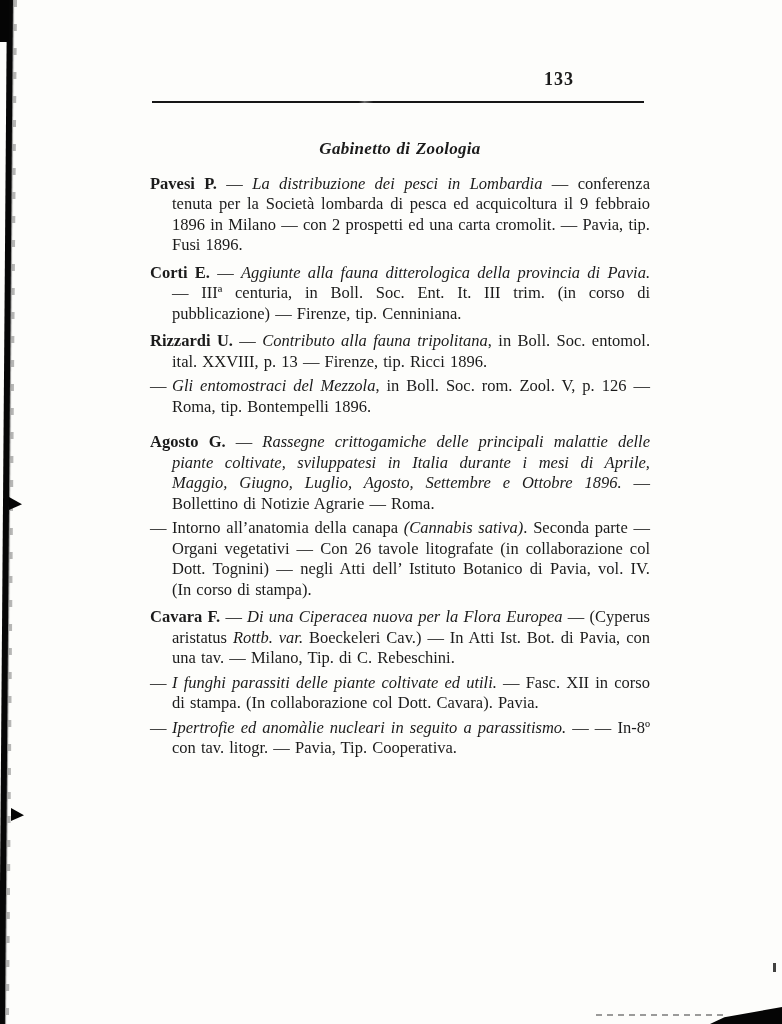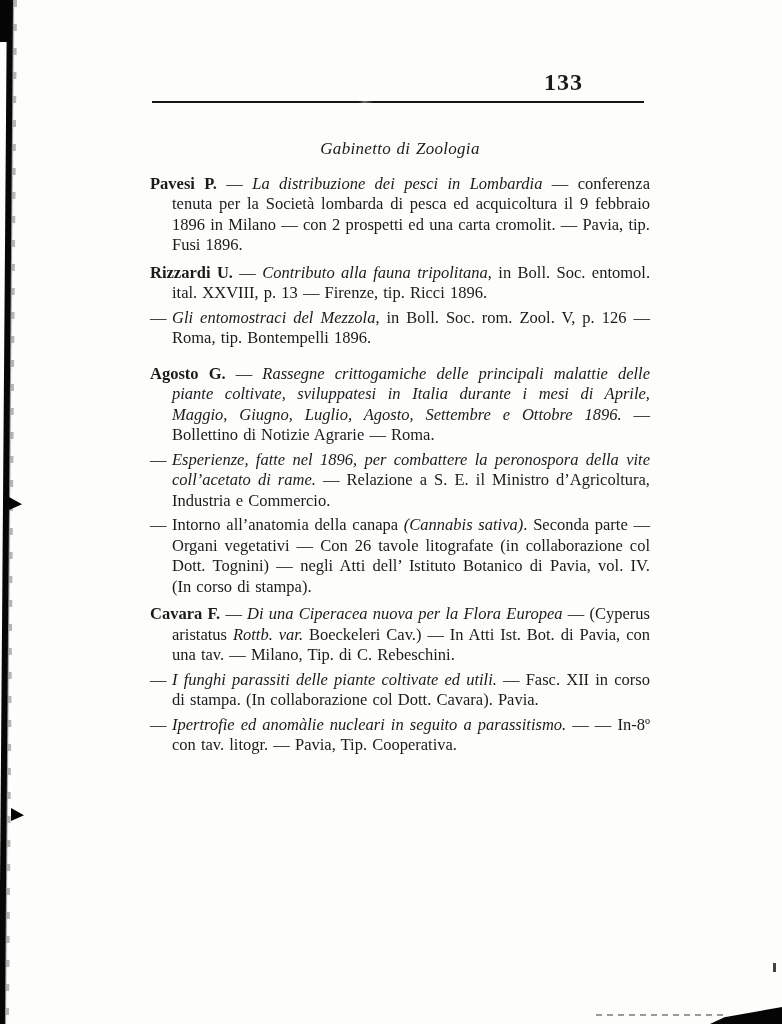--- a/index.html
+++ b/index.html
@@ -51,38 +51,39 @@
     background: repeating-linear-gradient(90deg, #4a4a4a 0 6px, transparent 6px 11px);
     opacity: .55;
   }
   .scan-speck {
     position: absolute; right: 6px; bottom: 52px; width: 3px; height: 9px;
     background: #111; opacity: .8;
   }
   
   .page-number {
     position: absolute; top: 69px; left: 544px;
-    font-size: 24px; font-weight: bold; letter-spacing: 1px;
+    font-size: 18px; font-weight: bold; letter-spacing: 1px;
   }
   .page-rule {
     position: absolute; top: 101px; left: 152px; width: 492px; height: 2px;
     background: linear-gradient(90deg,
       #161616 0%, #161616 42%, #6a6a6a 43.2%, #161616 45%, #161616 100%);
   }
   
   .content {
     position: absolute; top: 139px; left: 150px; width: 500px;
     font-size: 16.5px; line-height: 20.5px;
     word-spacing: 1px;
   }
   section + section { margin-top: 15px; }
   .section-heading {
     text-align: center; font-style: italic;
     font-size: 17px; margin: 0 0 14px 0;
     letter-spacing: .3px;
+    font-weight: bold;
   }
   p.entry {
     margin: 0 0 4px 0;
     text-align: justify;
     padding-left: 22px; text-indent: -22px;
   }
   p.entry.has-author + p.entry.has-author,
   p.entry + p.entry.has-author { margin-top: 7px; }
   .author { font-weight: bold; }
   .lead-dash { display: inline-block; width: 22px; text-indent: 0; }
@@ -102,26 +103,26 @@
   <div class="scan-bottom-dots"></div>
   <div class="scan-speck"></div>
 
   <div class="page-number">133</div>
   <div class="page-rule"></div>
 
   <div class="content">
       <section>
         <div class="section-heading">Gabinetto di Zoologia</div>
         <p class="entry has-author"><span class="author">Pavesi P.</span><span> — </span><span class="it">La distribuzione dei pesci in Lombardia</span><span> — conferenza tenuta per la Società lombarda di pesca ed acquicoltura il 9 febbraio 1896 in Milano — con 2 prospetti ed una carta cromolit. — Pavia, tip. Fusi 1896.</span></p>
+        <p class="entry has-author"><span class="author">Corti E.</span><span> — </span><span class="it">Aggiunte alla fauna ditterologica della provincia di Pavia.</span><span> — IIIª centuria, in Boll. Soc. Ent. It. III trim. (in corso di pubblicazione) — Firenze, tip. Cenniniana.</span></p>
         <p class="entry has-author"><span class="author">Rizzardi U.</span><span> — </span><span class="it">Contributo alla fauna tripolitana</span><span>, in Boll. Soc. entomol. ital. XXVIII, p. 13 — Firenze, tip. Ricci 1896.</span></p>
         <p class="entry"><span class="lead-dash">—</span><span class="it">Gli entomostraci del Mezzola</span><span>, in Boll. Soc. rom. Zool. V, p. 126 — Roma, tip. Bontempelli 1896.</span></p>
       </section>
       <section>
         <p class="entry has-author"><span class="author">Agosto G.</span><span> — </span><span class="it">Rassegne crittogamiche delle principali malattie delle piante coltivate, sviluppatesi in Italia durante i mesi di Aprile, Maggio, Giugno, Luglio, Agosto, Settembre e Ottobre 1896.</span><span> — Bollettino di Notizie Agrarie — Roma.</span></p>
-        <p class="entry"><span class="lead-dash">—</span><span class="it">Esperienze, fatte nel 1896, per combattere la peronospora della vite coll’acetato di rame.</span><span> — Relazione a S. E. il Ministro d’Agricoltura, Industria e Commercio.</span></p>
         <p class="entry"><span class="lead-dash">—</span><span>Intorno all’anatomia della canapa </span><span class="it">(Cannabis sativa)</span><span>. Seconda parte — Organi vegetativi — Con 26 tavole litografate (in collaborazione col Dott. Tognini) — negli Atti dell’ Istituto Botanico di Pavia, vol. IV. (In corso di stampa).</span></p>
         <p class="entry has-author"><span class="author">Cavara F.</span><span> — </span><span class="it">Di una Ciperacea nuova per la Flora Europea</span><span> — (Cyperus aristatus </span><span class="it">Rottb. var.</span><span> Boeckeleri Cav.) — In Atti Ist. Bot. di Pavia, con una tav. — Milano, Tip. di C. Rebeschini.</span></p>
         <p class="entry"><span class="lead-dash">—</span><span class="it">I funghi parassiti delle piante coltivate ed utili.</span><span> — Fasc. XII in corso di stampa. (In collaborazione col Dott. Cavara). Pavia.</span></p>
         <p class="entry"><span class="lead-dash">—</span><span class="it">Ipertrofie ed anomàlie nucleari in seguito a parassitismo.</span><span> — — In-8º con tav. litogr. — Pavia, Tip. Cooperativa.</span></p>
       </section>
     </div>
 
 </div>
 
 </body></html>

